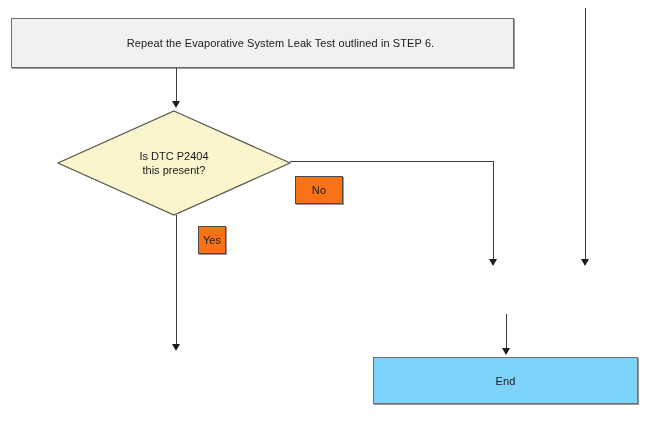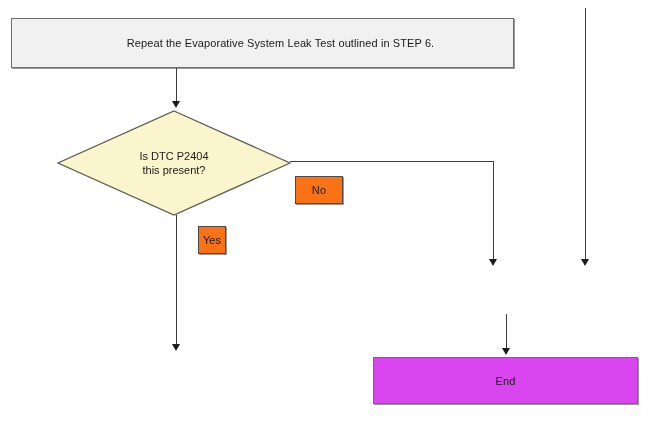--- a/index.html
+++ b/index.html
@@ -30,21 +30,21 @@
     letter-spacing: .1px;
   }
   
   .process {
     background: #f1f1f1;
     border: 1px solid #6d6d6d;
     box-shadow: 1px 1px 0 0 #9a9a9a;
     padding-left: 36px;
   }
   .terminator-end {
-    background: #d946ef;
+    background: #7dd3fc;
     border: 1px solid #6d6d6d;
     box-shadow: 1px 1px 0 0 #9a9a9a;
   }
   
   .label-box {
     background: #f97316;
     border: 1px solid #4a4a4a;
     box-shadow: 1px 1px 0 0 #9a9a9a;
     font-size: 11px;
   }

